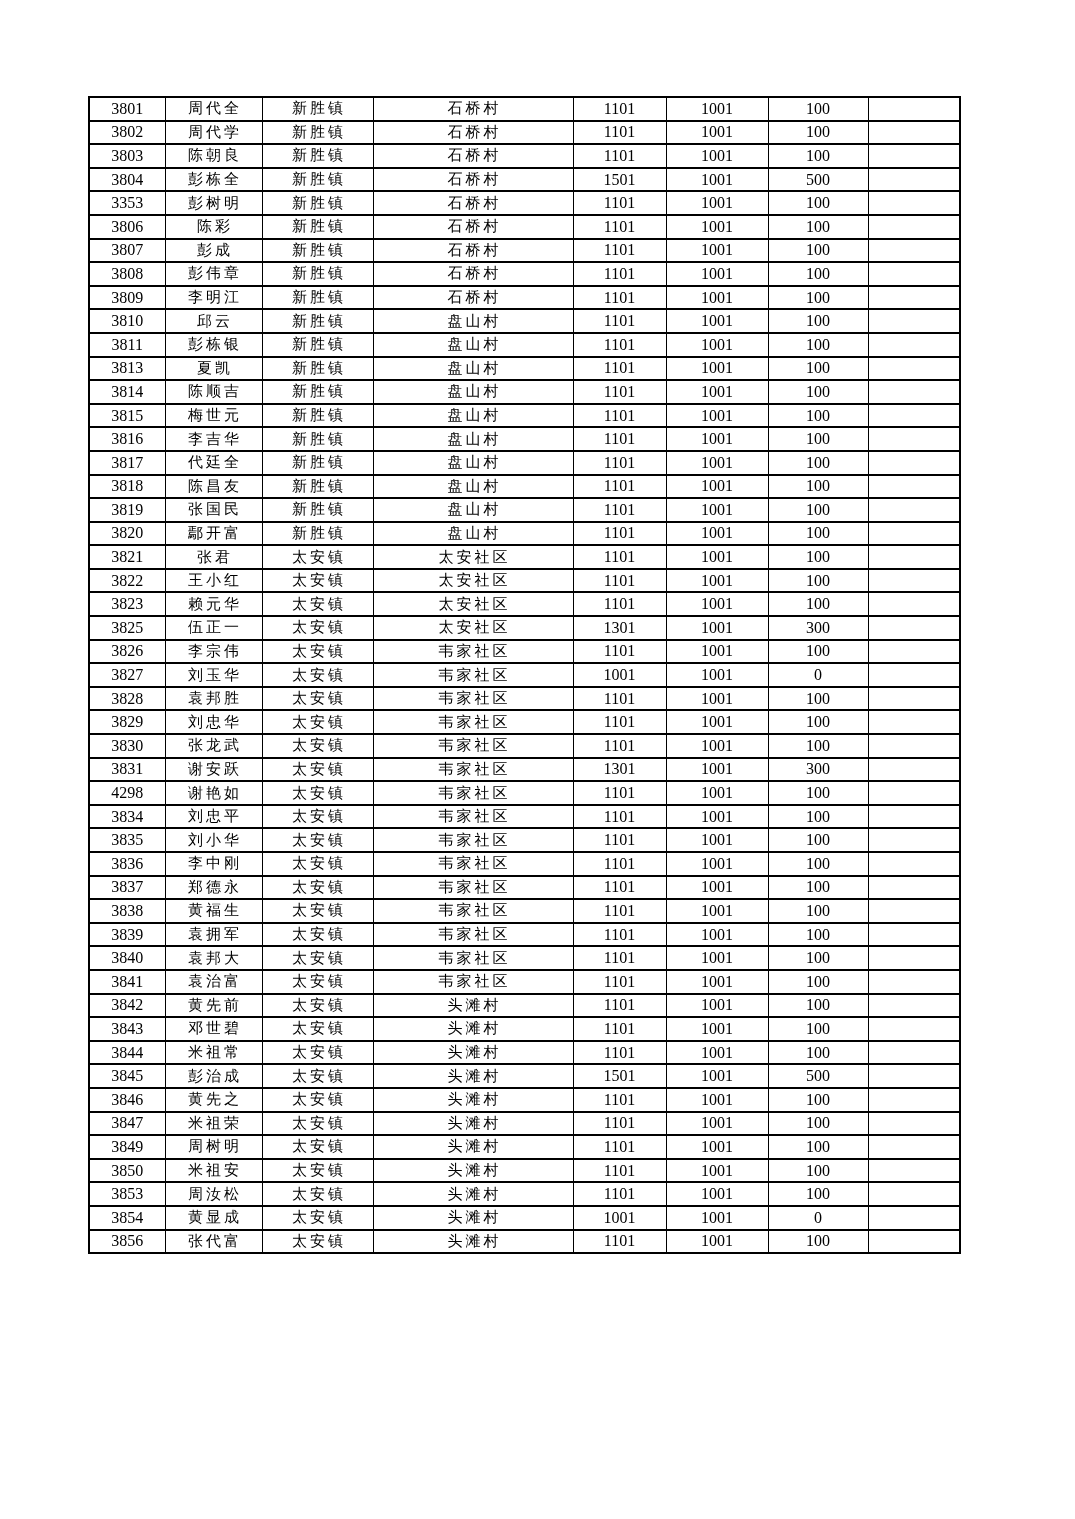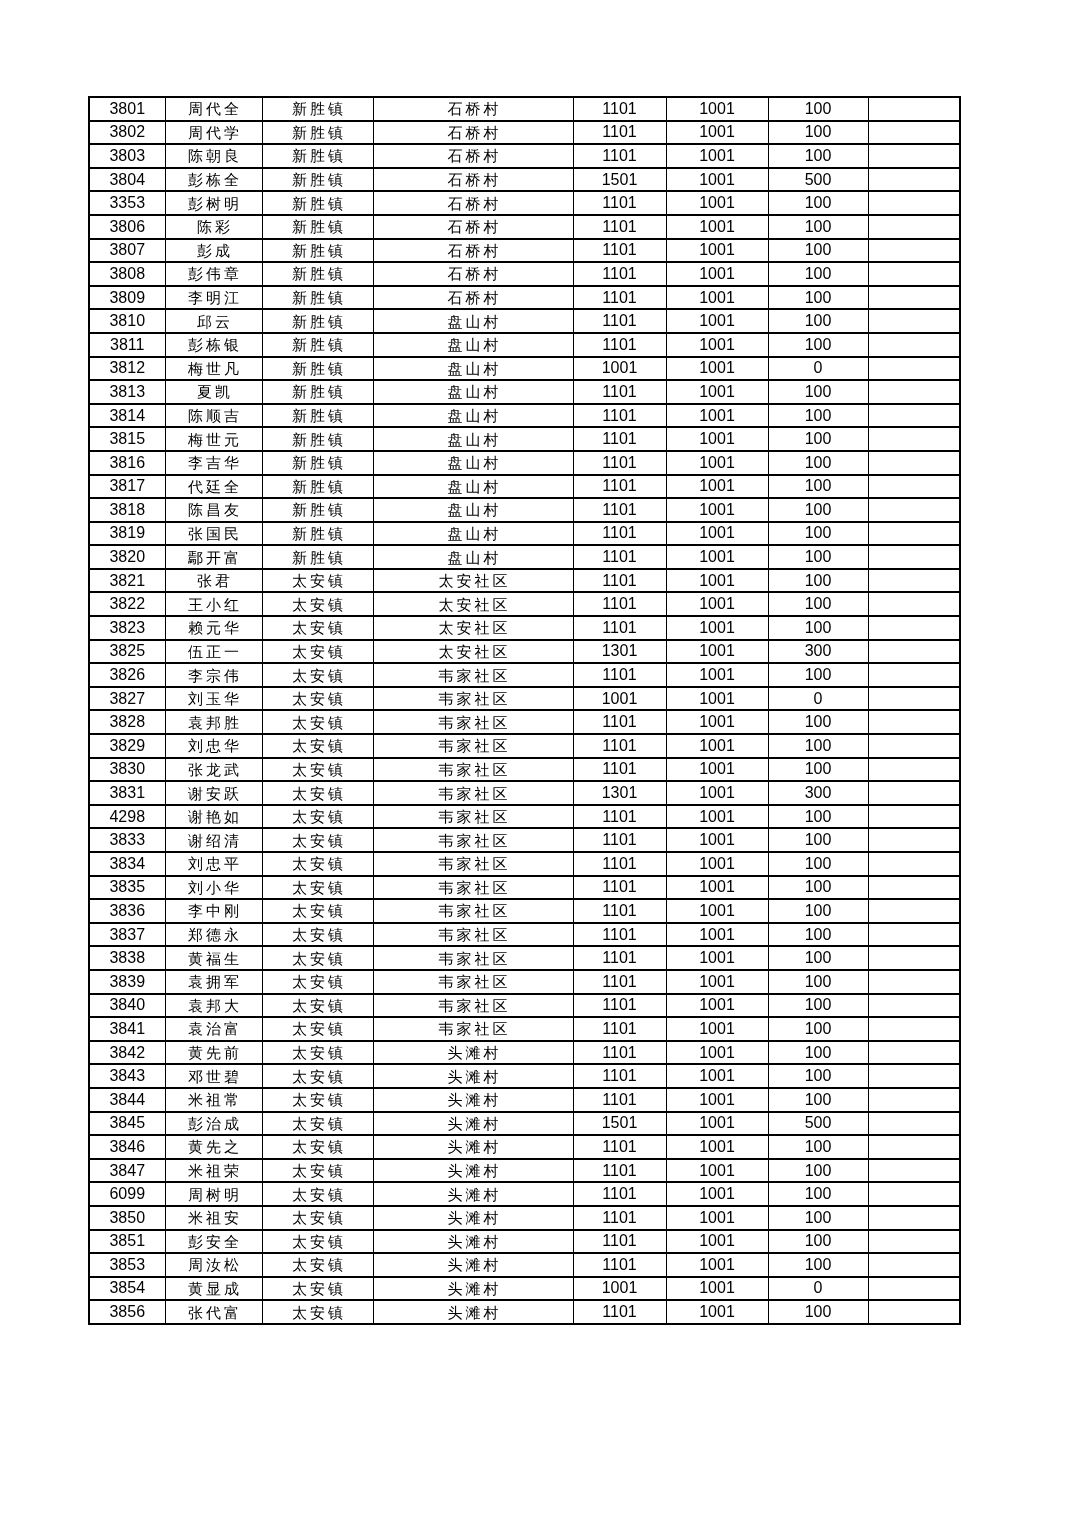--- a/index.html
+++ b/index.html
@@ -5,21 +5,21 @@
   html, body {
     margin: 0;
     padding: 0;
     background: #ffffff;
   }
   .page {
     position: relative;
     width: 1039px;
     height: 1519px;
     background: #ffffff;
-    font-family: Liberation Sans, sans-serif;
+    font-family: Liberation Serif, serif;
     color: #000000;
     overflow: hidden;
   }
   table.roster {
     position: absolute;
     left: 88px;
     top: 96px;
     width: 871px;
     table-layout: fixed;
     border-collapse: collapse;
@@ -166,30 +166,20 @@
           <td>3811</td>
           <td class="cjk">彭栋银</td>
           <td class="cjk">新胜镇</td>
           <td class="cjk">盘山村</td>
           <td>1101</td>
           <td>1001</td>
           <td>100</td>
           <td></td>
         </tr>
         <tr>
-          <td>3812</td>
-          <td class="cjk">梅世凡</td>
-          <td class="cjk">新胜镇</td>
-          <td class="cjk">盘山村</td>
-          <td>1001</td>
-          <td>1001</td>
-          <td>0</td>
-          <td></td>
-        </tr>
-        <tr>
           <td>3813</td>
           <td class="cjk">夏凯</td>
           <td class="cjk">新胜镇</td>
           <td class="cjk">盘山村</td>
           <td>1101</td>
           <td>1001</td>
           <td>100</td>
           <td></td>
         </tr>
         <tr>
@@ -366,30 +356,20 @@
           <td>4298</td>
           <td class="cjk">谢艳如</td>
           <td class="cjk">太安镇</td>
           <td class="cjk">韦家社区</td>
           <td>1101</td>
           <td>1001</td>
           <td>100</td>
           <td></td>
         </tr>
         <tr>
-          <td>3833</td>
-          <td class="cjk">谢绍清</td>
-          <td class="cjk">太安镇</td>
-          <td class="cjk">韦家社区</td>
-          <td>1101</td>
-          <td>1001</td>
-          <td>100</td>
-          <td></td>
-        </tr>
-        <tr>
           <td>3834</td>
           <td class="cjk">刘忠平</td>
           <td class="cjk">太安镇</td>
           <td class="cjk">韦家社区</td>
           <td>1101</td>
           <td>1001</td>
           <td>100</td>
           <td></td>
         </tr>
         <tr>
@@ -516,42 +496,32 @@
           <td>3847</td>
           <td class="cjk">米祖荣</td>
           <td class="cjk">太安镇</td>
           <td class="cjk">头滩村</td>
           <td>1101</td>
           <td>1001</td>
           <td>100</td>
           <td></td>
         </tr>
         <tr>
-          <td>6099</td>
+          <td>3849</td>
           <td class="cjk">周树明</td>
           <td class="cjk">太安镇</td>
           <td class="cjk">头滩村</td>
           <td>1101</td>
           <td>1001</td>
           <td>100</td>
           <td></td>
         </tr>
         <tr>
           <td>3850</td>
           <td class="cjk">米祖安</td>
-          <td class="cjk">太安镇</td>
-          <td class="cjk">头滩村</td>
-          <td>1101</td>
-          <td>1001</td>
-          <td>100</td>
-          <td></td>
-        </tr>
-        <tr>
-          <td>3851</td>
-          <td class="cjk">彭安全</td>
           <td class="cjk">太安镇</td>
           <td class="cjk">头滩村</td>
           <td>1101</td>
           <td>1001</td>
           <td>100</td>
           <td></td>
         </tr>
         <tr>
           <td>3853</td>
           <td class="cjk">周汝松</td>

